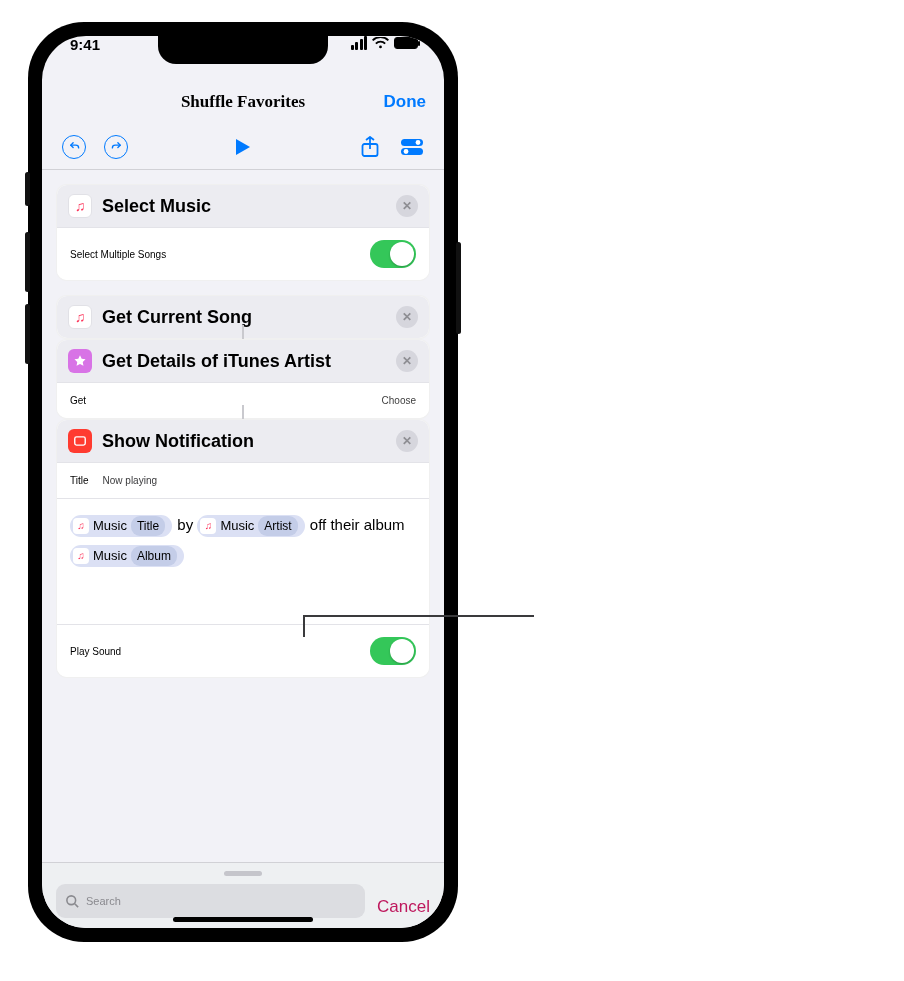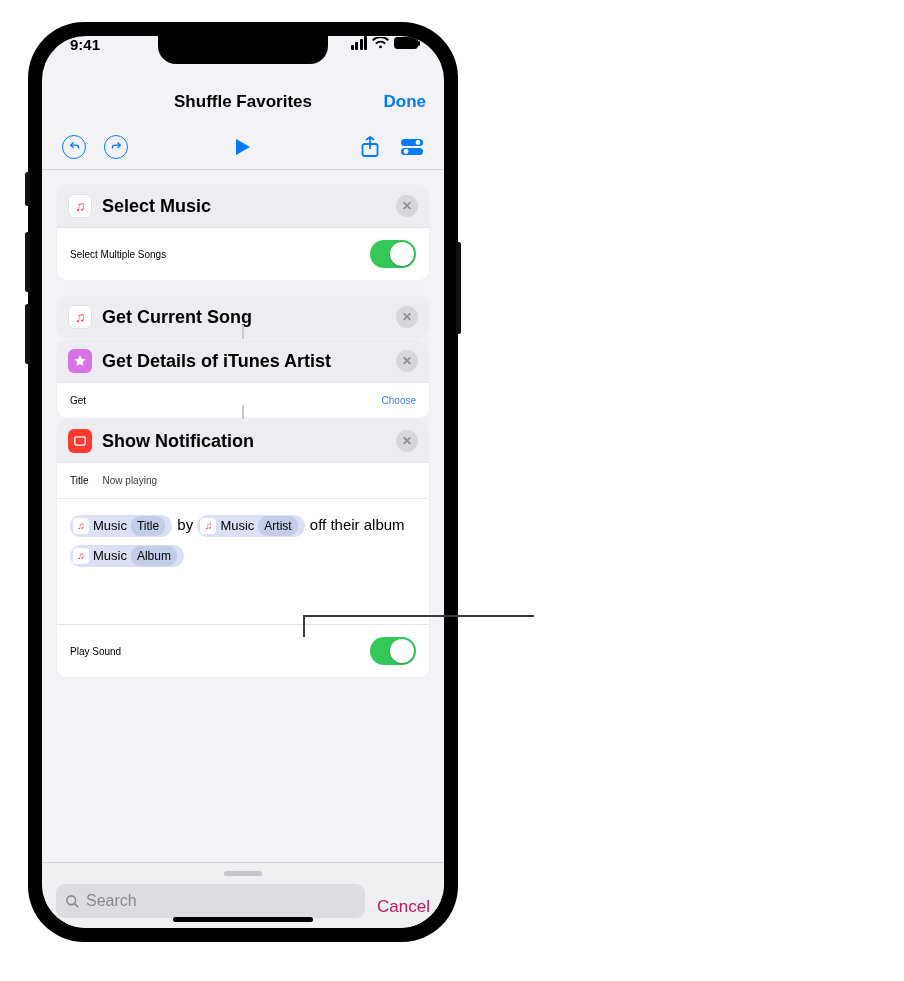--- a/index.html
+++ b/index.html
@@ -71,21 +71,21 @@
 
   
   .nav {
     height: 44px;
     display:flex;
     align-items:center;
     justify-content:center;
     position:relative;
     padding:0 16px;
   }
-  .nav-title { font-size:17px; font-weight:600; }
+  .nav-title { font-size:17px; font-weight:600;font-family:Liberation Serif, serif; }
   .nav-done { position:absolute; right:18px; color:#007aff; font-size:17px; font-weight:600; }
 
   
   .toolbar {
     height: 46px;
     display:flex;
     align-items:center;
     padding:0 18px;
     gap:14px;
     border-bottom: 0.5px solid #d1d1d6;
@@ -119,21 +119,21 @@
   .close-pill::before { content:"✕"; font-weight:700; }
   .row {
     display:flex;
     align-items:center;
     padding:12px 13px;
     background:#fff;
     border-top: 0.5px solid #e3e3e8;
     font-size:10px;
   }
   .row .label { flex:1; }
-  .row .link { color:#3b82f6; }
+  .row .link { color:#404040; }
   .toggle { width:46px; height:28px; background:#34c759; border-radius:14px; position:relative; }
   .toggle::after { content:""; position:absolute; right:2px; top:2px; width:24px; height:24px; background:#fff; border-radius:50%; box-shadow:0 1px 2px rgba(0,0,0,0.25);}
   .connector { width:1.5px; height:14px; background:#c9c9ce; margin:-14px auto 0; position:relative; top:-0px; margin-bottom:0;}
 
   
   .app-icon { width:24px; height:24px; border-radius:6px; display:flex; align-items:center; justify-content:center; font-size:12px; }
   .app-music { background:#fff; border:0.5px solid #e1e1e6; }
   .app-star { background:#d873e6; }
   .app-notif { background:#ff3b30; }
   .music-glyph { color:#fc3158; font-size:14px; }
@@ -149,21 +149,21 @@
   
   .footer {
     position:absolute;
     bottom:0; left:0; right:0;
     background:#eef0f2;
     padding:8px 14px 10px;
     border-top:0.5px solid #d1d1d6;
   }
   .grabber { width:38px; height:5px; background:#c5c5cb; border-radius:3px; margin:0 auto 8px;}
   .search-row { display:flex; align-items:center; gap:12px; }
-  .search { flex:1; background:#dcdde1; border-radius:9px; height:34px; display:flex; align-items:center; padding:0 9px; color:#8a8a8f; gap:6px; font-size:16px;}
+  .search { flex:1; background:#dcdde1; border-radius:9px; height:34px; display:flex; align-items:center; padding:0 9px; color:#8a8a8f; gap:6px; font-size:11px;}
   .cancel { color:#be185d; font-size:17px;margin-top:12px; }
   .home-ind { position:absolute; bottom:6px; left:50%; transform:translateX(-50%); width:140px; height:5px; background:#000; border-radius:3px; }
 
   
   .callout { position:absolute; left:304px; top:615px; width:230px; height:1.5px; background:#3a3a3c; }
   .callout::before { content:""; position:absolute; left:-1px; top:0; width:1.5px; height:22px; background:#3a3a3c; }
 </style>
 </head>
 <body>
 

